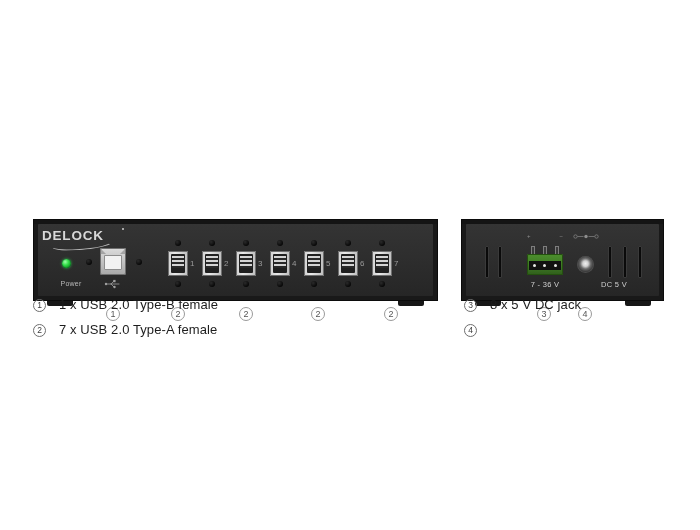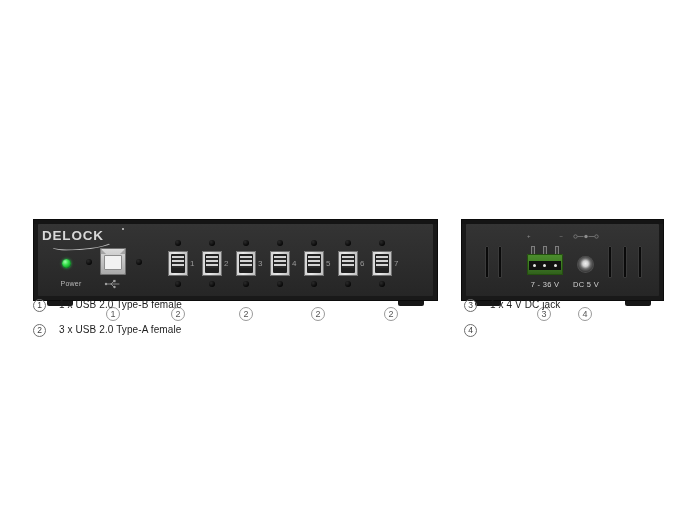--- a/index.html
+++ b/index.html
@@ -271,20 +271,21 @@
     height: 7px;
   }
   #dc-label {
     position: absolute;
     left: 558px; top: 232px;
     width: 56px;
     text-align: center;
     font-size: 7.5px;
     color: #cfcfcf;
     letter-spacing: .3px;
+    padding-left: 28px;
   }
 
   
   .callout {
     position: absolute;
     width: 14px; height: 14px;
     border: 1px solid #9a9a9a;
     border-radius: 50%;
     color: #555;
     font-size: 9px;
@@ -313,21 +314,21 @@
     border-radius: 50%;
     font-size: 8.5px;
     line-height: 11px;
     text-align: center;
     color: #3a3a3a;
     box-sizing: border-box;
     margin-top: 1px;
   }
   .legend-text {
     margin-left: 13px;
-    font-size: 10px;
+    font-size: 13px;
     line-height: 13.5px;
     color: #1d1d1d;
     letter-spacing: .1px;
   }
 </style>
 </head>
 <body>
 
 <div id="figure-area">
 
@@ -484,29 +485,29 @@
 
 <div class="legend-col" id="legend-left">
 
   <div class="legend-row">
     <div class="legend-marker">1</div>
     <div class="legend-text">1 x USB 2.0 Type-B female</div>
   </div>
 
   <div class="legend-row">
     <div class="legend-marker">2</div>
-    <div class="legend-text">3 x USB 2.0 Type-A female</div>
+    <div class="legend-text">7 x USB 2.0 Type-A female</div>
   </div>
 
 </div>
 
 <div class="legend-col" id="legend-right">
 
   <div class="legend-row">
     <div class="legend-marker">3</div>
-    <div class="legend-text">1 x 4 V DC jack</div>
+    <div class="legend-text">8 x 5 V DC jack</div>
   </div>
 
   <div class="legend-row">
     <div class="legend-marker">4</div>
   </div>
 
 </div>
 
 </body></html>

